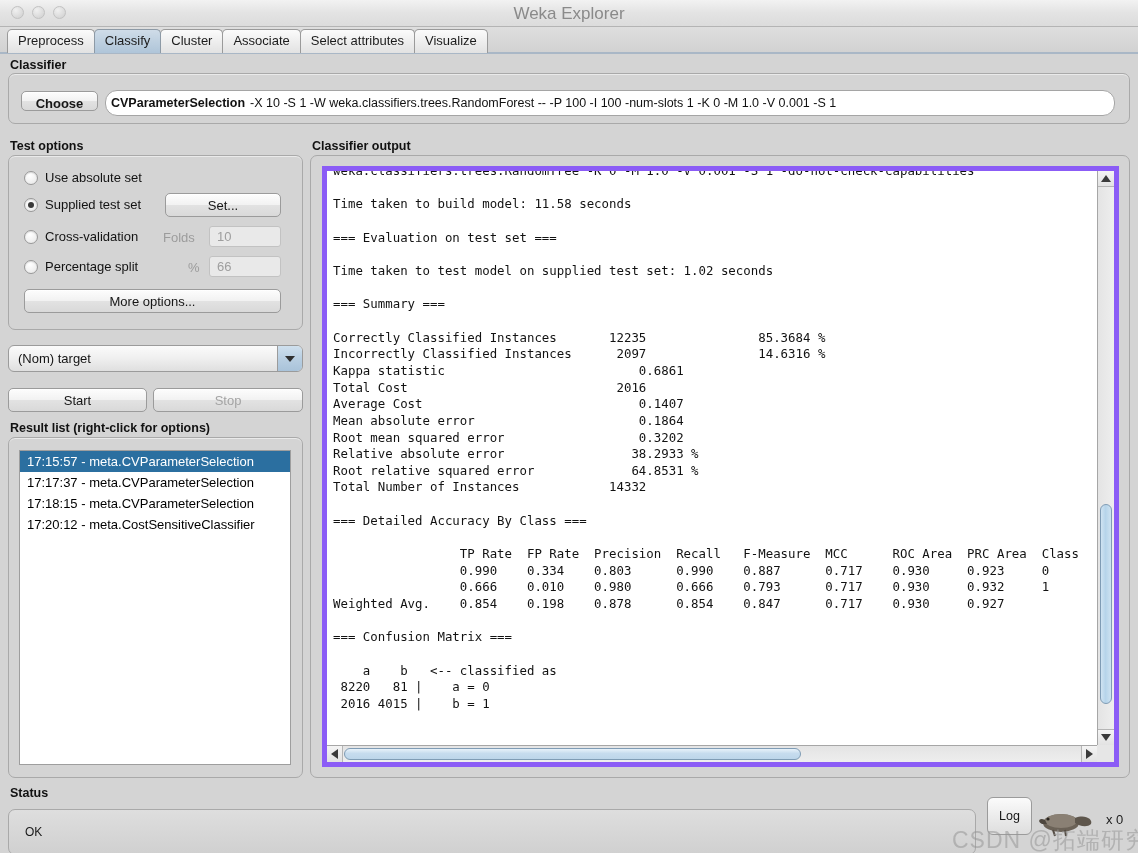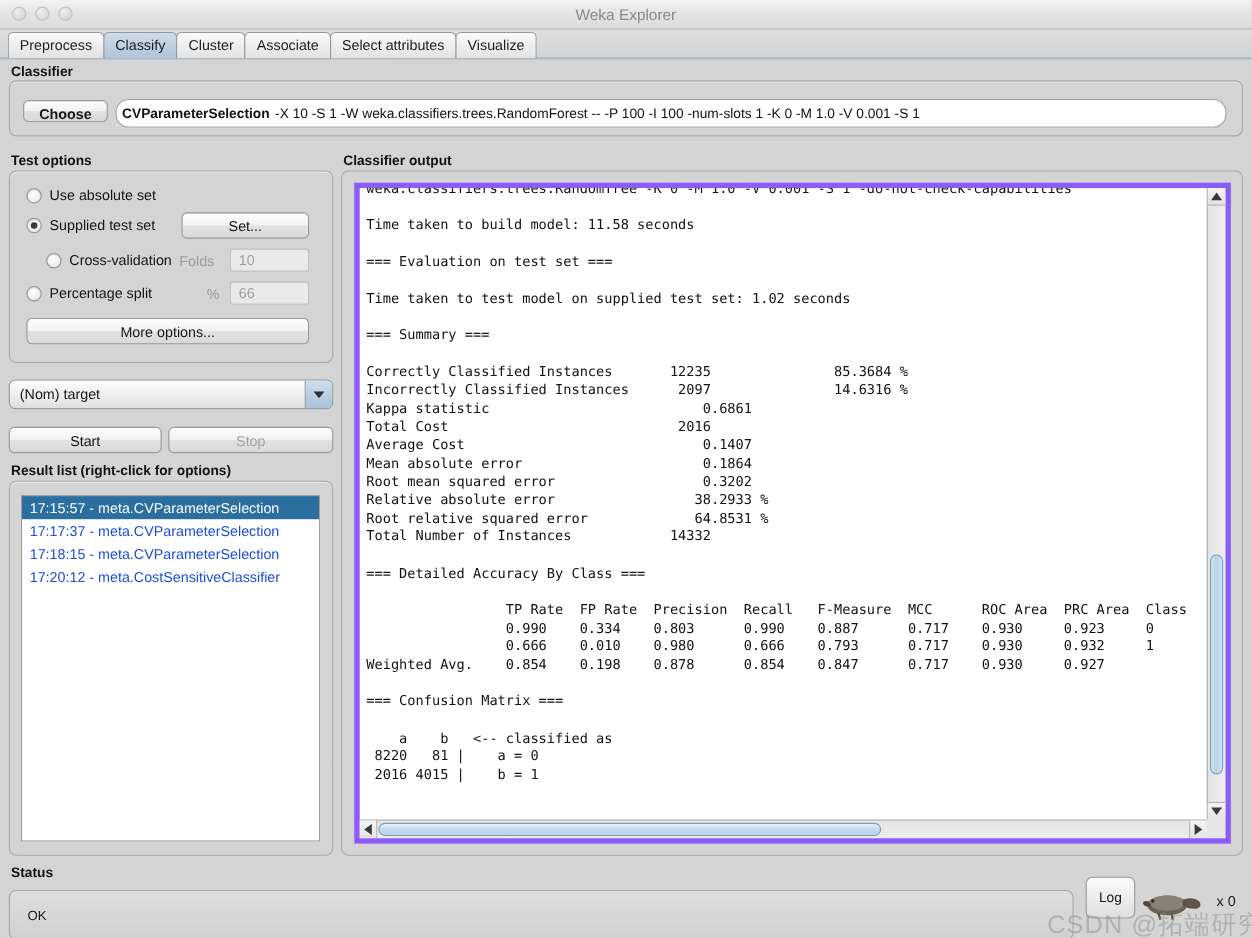--- a/index.html
+++ b/index.html
@@ -24,21 +24,21 @@
   }
   .tl-dots { position: absolute; left: 11px; top: 6px; display: flex; gap: 8px; }
   .tl-dot {
     width: 13px; height: 13px; border-radius: 50%;
     background: radial-gradient(circle at 35% 30%, #f0f0f0, #d8d8d8 70%, #c9c9c9);
     border: 1px solid #c2c2c2;
   }
   .tl-title {
     position: absolute; left: 0; top: 0; width: 1138px; height: 27px;
     line-height: 27px; text-align: center;
-    font-size: 14px; color: #8a8a8a;
+    font-size: 17px; color: #8a8a8a;
   }
 
   
   .tabstrip {
     position: absolute; left: 0; top: 27px; width: 1138px; height: 27px;
     background: linear-gradient(to bottom, #dedede, #d2d2d2);
     border-bottom: 2px solid #a9b7c6;
   }
   .tabs { position: absolute; left: 7px; top: 0; display: flex; align-items: center; height: 27px; }
   .tab {
@@ -148,21 +148,21 @@
   }
 
   
   .listbox {
     position: absolute;
     background: #ffffff;
     border: 1px solid #9e9e9e;
     overflow: hidden;
   }
   .list-item {
-    font-size: 13px; color: #1d4ed8;
+    font-size: 13px; color: #000000;
     padding: 2px 0 2px 7px;
     white-space: nowrap;
     line-height: 17px;
   }
   .list-item.sel { background: #2b6fa0; color: #fff; }
 
   
   .outwrap {
     position: absolute;
     background: #d4d4d4;
@@ -294,21 +294,21 @@
     <div class="radio"></div>
     <div class="radio-label">Use absolute set</div>
   </div>
 
   <div class="radio-row" style="left:24px; top:197px;">
     <div class="radio on"></div>
     <div class="radio-label">Supplied test set</div>
   </div>
   <div class="btn" style="position:absolute; left:165px; top:193px; width:116px; height:24px; line-height:23px;">Set...</div>
 
-  <div class="radio-row" style="left:42px; top:229px;text-align:right;">
+  <div class="radio-row" style="left:24px; top:229px;text-align:right;">
     <div class="radio"></div>
     <div class="radio-label">Cross-validation</div>
   </div>
   <div style="position:absolute; left:163px; top:230px; font-size:13px;" class="muted">Folds</div>
   <div class="mini-field" style="position:absolute; left:209px; top:226px; width:72px; height:21px;">10</div>
 
   <div class="radio-row" style="left:24px; top:259px;">
     <div class="radio"></div>
     <div class="radio-label">Percentage split</div>
   </div>

